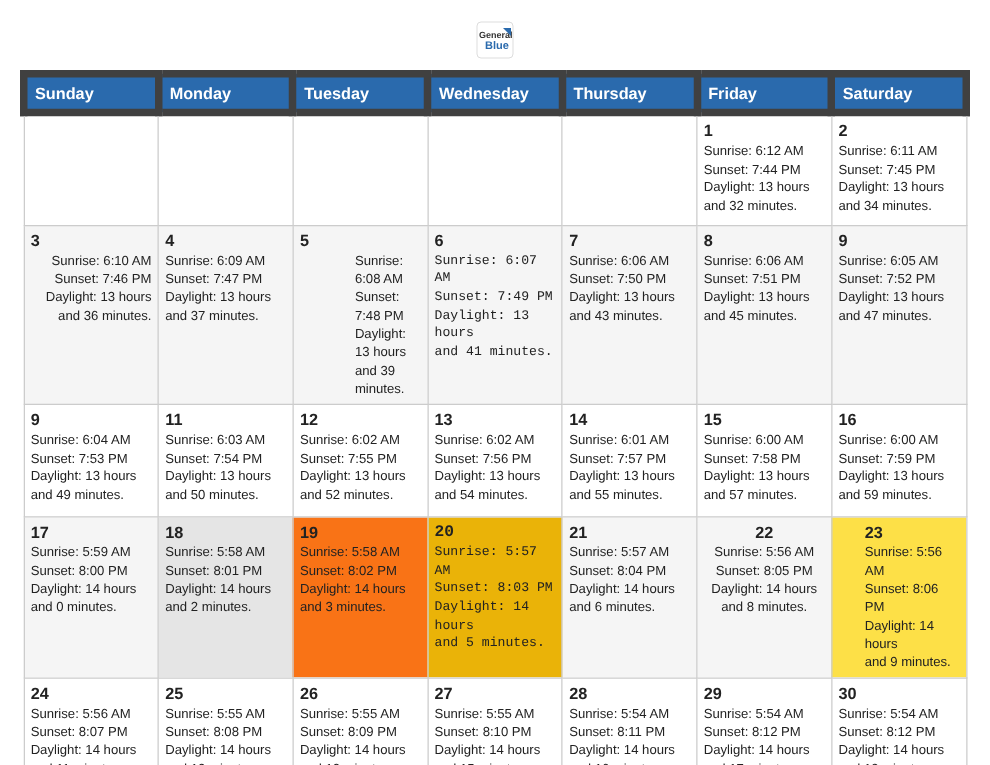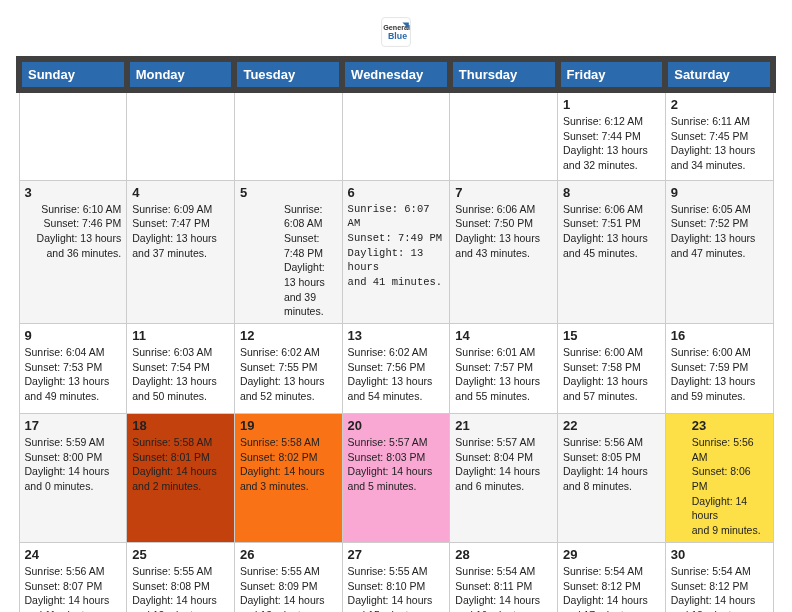--- a/index.html
+++ b/index.html
@@ -233,49 +233,49 @@
         </td>
       </tr>
       <tr>
         <td style="background: rgb(245, 245, 245);">
           <span class="day-number">17</span>
           <div class="day-info" style="white-space: pre-line;">Sunrise: 5:59 AM
 Sunset: 8:00 PM
 Daylight: 14 hours
 and 0 minutes.</div>
         </td>
-        <td style="background: #c2410c;">
+        <td style="background: #e5e5e5;">
           <span class="day-number">18</span>
           <div class="day-info" style="white-space: pre-line;">Sunrise: 5:58 AM
 Sunset: 8:01 PM
 Daylight: 14 hours
 and 2 minutes.</div>
         </td>
         <td style="background: #f97316;">
           <span class="day-number">19</span>
           <div class="day-info" style="white-space: pre-line;">Sunrise: 5:58 AM
 Sunset: 8:02 PM
 Daylight: 14 hours
 and 3 minutes.</div>
         </td>
-        <td style="background: #f9a8d4;">
+        <td style="background: #eab308; font-family: Liberation Mono, monospace;">
           <span class="day-number">20</span>
           <div class="day-info" style="white-space: pre-line;">Sunrise: 5:57 AM
 Sunset: 8:03 PM
 Daylight: 14 hours
 and 5 minutes.</div>
         </td>
         <td style="background: rgb(245, 245, 245);">
           <span class="day-number">21</span>
           <div class="day-info" style="white-space: pre-line;">Sunrise: 5:57 AM
 Sunset: 8:04 PM
 Daylight: 14 hours
 and 6 minutes.</div>
         </td>
-        <td style="background: rgb(245, 245, 245);">
+        <td style="background: rgb(245, 245, 245); text-align: center;">
           <span class="day-number">22</span>
           <div class="day-info" style="white-space: pre-line;">Sunrise: 5:56 AM
 Sunset: 8:05 PM
 Daylight: 14 hours
 and 8 minutes.</div>
         </td>
         <td style="background: #fde047; padding-left: 26px;">
           <span class="day-number">23</span>
           <div class="day-info" style="white-space: pre-line;">Sunrise: 5:56 AM
 Sunset: 8:06 PM

